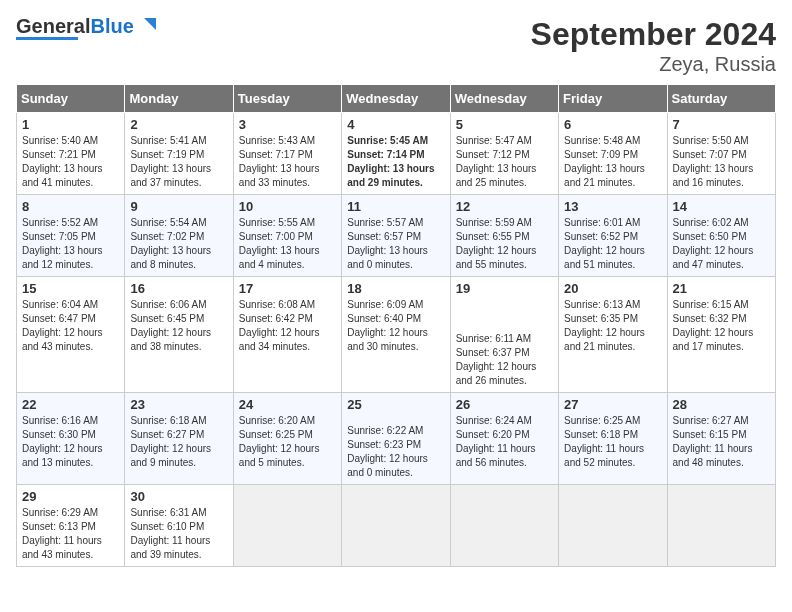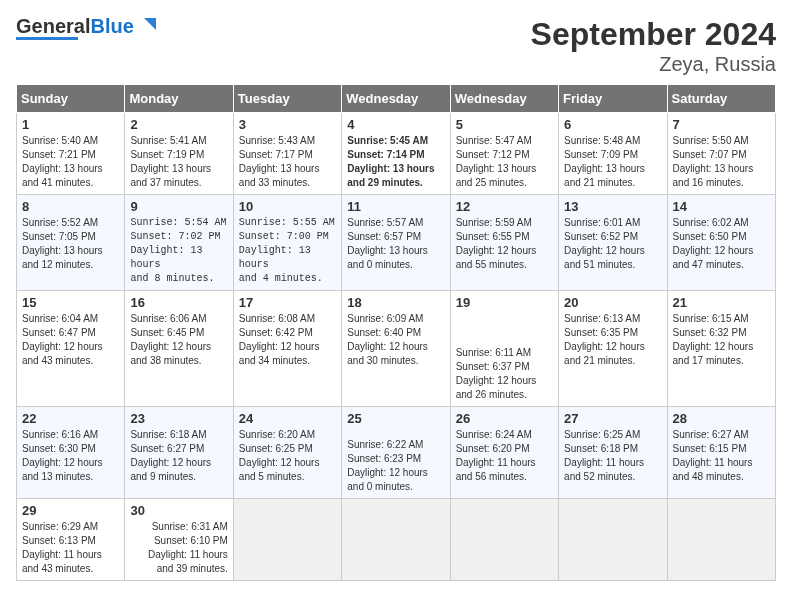--- a/index.html
+++ b/index.html
@@ -172,28 +172,28 @@
       <tr class="week-row">
         <td>
           <span class="day-num">8</span>
           <div class="day-info" style="white-space: pre-line;">Sunrise: 5:52 AM
 Sunset: 7:05 PM
 Daylight: 13 hours
 and 12 minutes.</div>
         </td>
         <td>
           <span class="day-num">9</span>
-          <div class="day-info" style="white-space: pre-line; font-family: Liberation Mono, monospace;">Sunrise: 5:54 AM
+          <div class="day-info" style="white-space: pre-line;">Sunrise: 5:54 AM
 Sunset: 7:02 PM
 Daylight: 13 hours
 and 8 minutes.</div>
         </td>
         <td>
           <span class="day-num">10</span>
-          <div class="day-info" style="white-space: pre-line; font-family: Liberation Mono, monospace;">Sunrise: 5:55 AM
+          <div class="day-info" style="white-space: pre-line;">Sunrise: 5:55 AM
 Sunset: 7:00 PM
 Daylight: 13 hours
 and 4 minutes.</div>
         </td>
         <td>
           <span class="day-num">11</span>
           <div class="day-info" style="white-space: pre-line;">Sunrise: 5:57 AM
 Sunset: 6:57 PM
 Daylight: 13 hours
 and 0 minutes.</div>
@@ -325,21 +325,21 @@
       <tr class="week-row">
         <td>
           <span class="day-num">29</span>
           <div class="day-info" style="white-space: pre-line;">Sunrise: 6:29 AM
 Sunset: 6:13 PM
 Daylight: 11 hours
 and 43 minutes.</div>
         </td>
         <td>
           <span class="day-num">30</span>
-          <div class="day-info" style="white-space: pre-line; text-align: right;">Sunrise: 6:31 AM
+          <div class="day-info" style="white-space: pre-line;">Sunrise: 6:31 AM
 Sunset: 6:10 PM
 Daylight: 11 hours
 and 39 minutes.</div>
         </td>
         <td class="empty-cell"></td>
         <td class="empty-cell"></td>
         <td class="empty-cell"></td>
         <td class="empty-cell"></td>
         <td class="empty-cell"></td>
       </tr>

